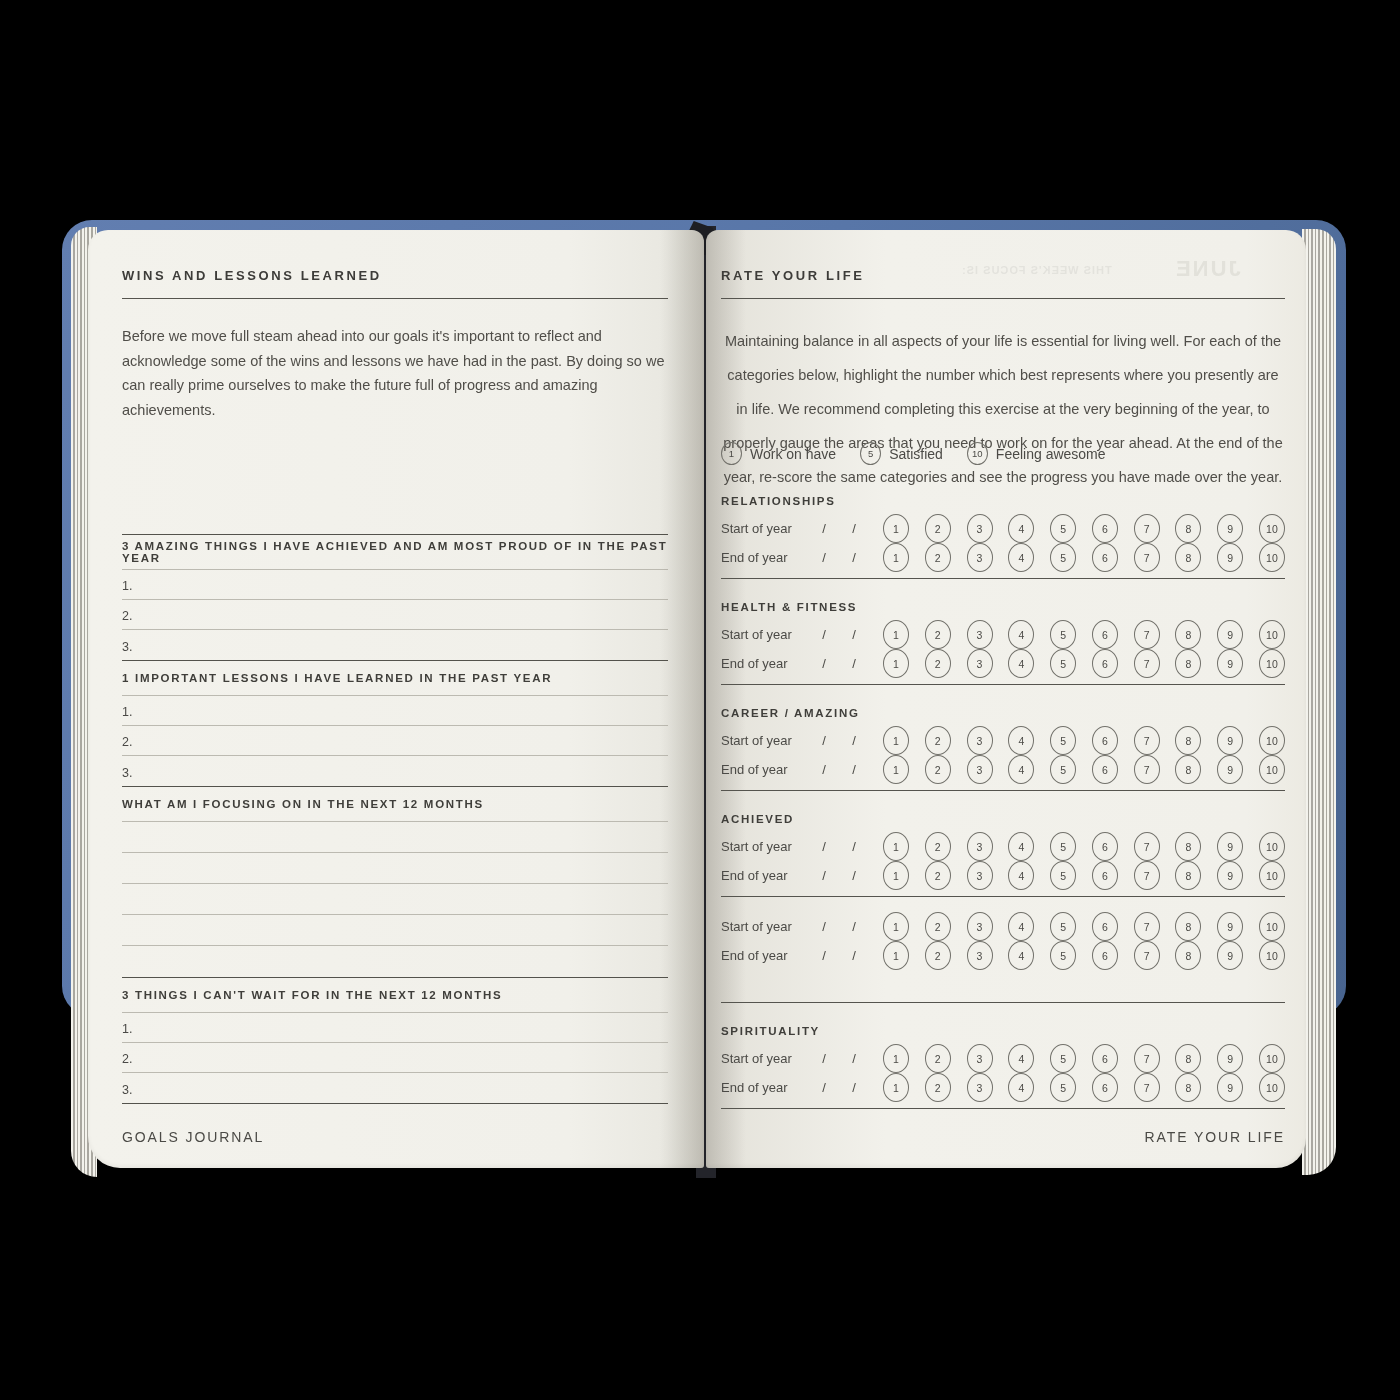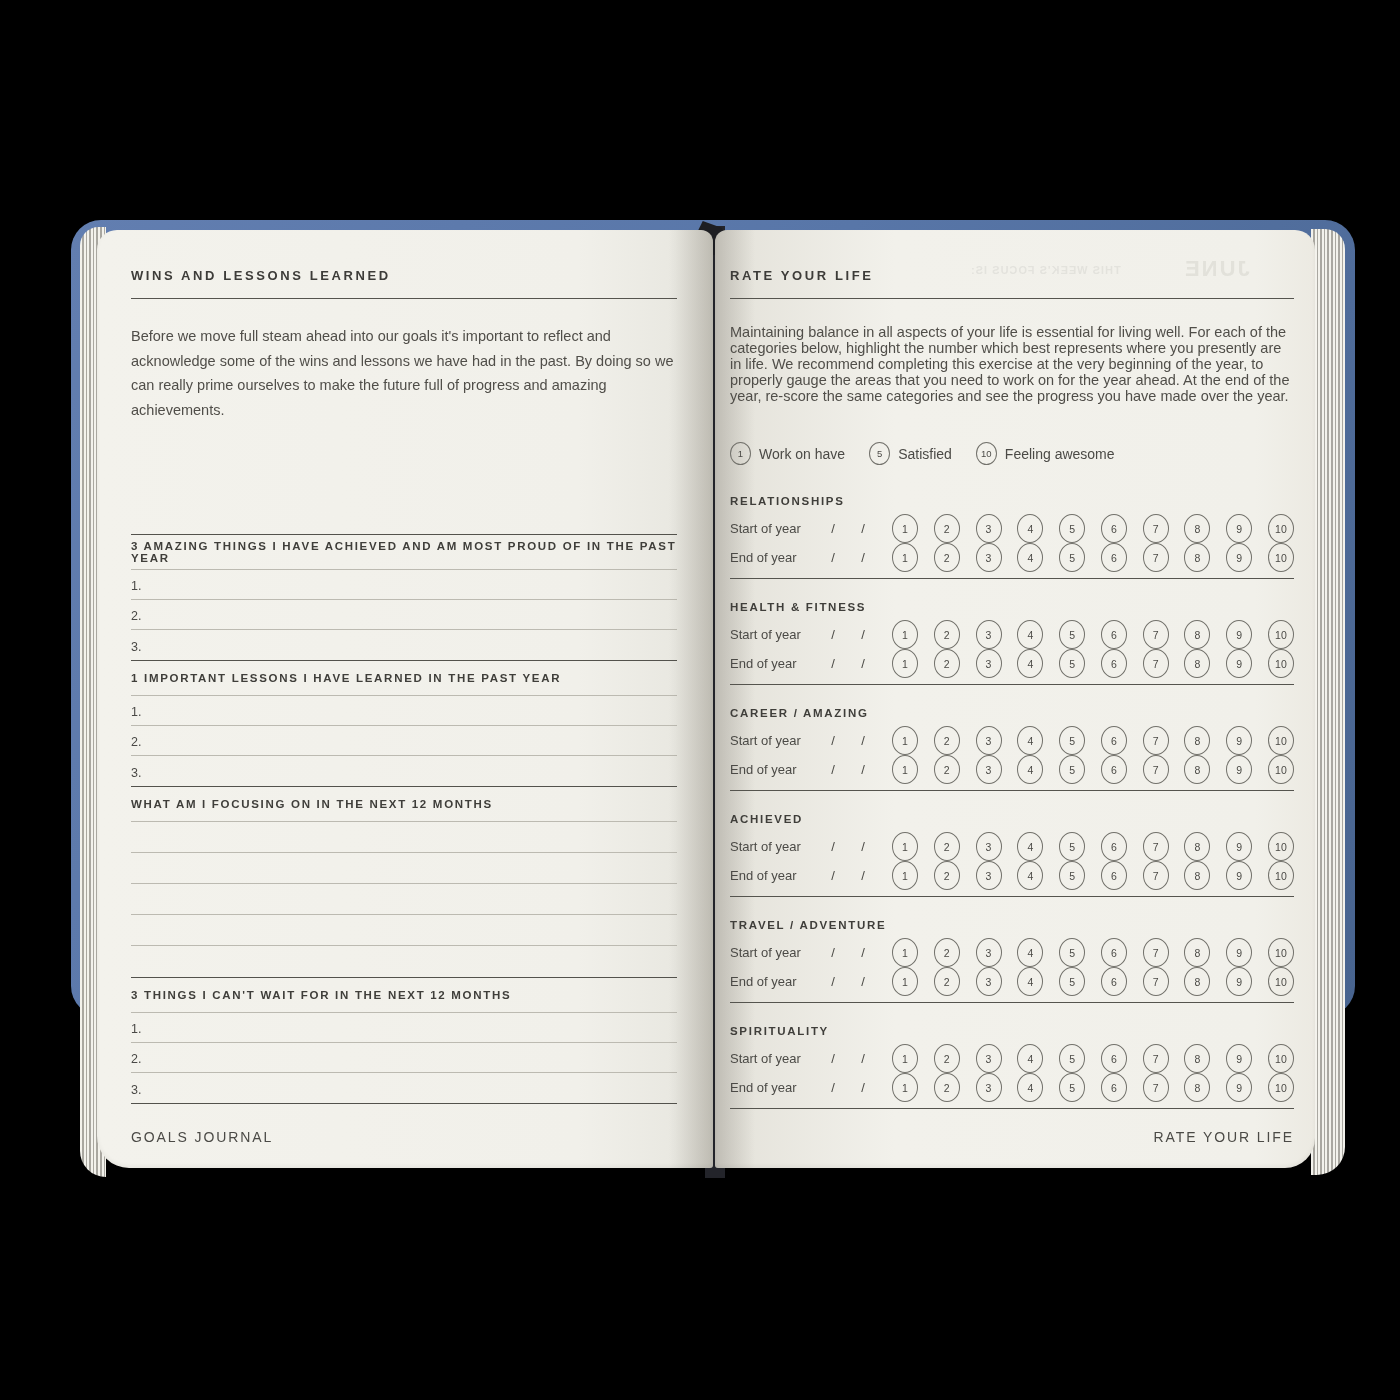--- a/index.html
+++ b/index.html
@@ -1,20 +1,20 @@
 <!DOCTYPE html>
 <html><head>
 <meta charset="utf-8">
 <style>
   html,body{margin:0;padding:0;background:#000;}
   #canvas{position:relative;width:1400px;height:1400px;background:#000;overflow:hidden;
           font-family:"Liberation Sans", sans-serif;}
 
   
-  .book{position:absolute;left:62px;top:220px;width:1284px;height:796px;margin-left:9px;}
+  .book{position:absolute;left:62px;top:220px;width:1284px;height:796px;}
   .cover{position:absolute;inset:0;border-radius:30px;
          background:linear-gradient(120deg,#627eb0 0%,#5876a8 45%,#48648f 100%);
          box-shadow:0 10px 34px rgba(0,0,0,.65);}
   .edge-stack{position:absolute;background:repeating-linear-gradient(90deg,#f3f2ec 0 2px,#a9a7a0 2px 3.6px);}
   .edge-left{left:9px;top:7px;width:26px;height:950px;border-radius:20px 0 0 28px;}
   .edge-right{right:10px;top:9px;width:34px;height:946px;border-radius:0 20px 28px 0;}
   .spine{position:absolute;left:634px;top:6px;width:20px;height:952px;background:#23242a;}
   .bookmark{position:absolute;left:612px;top:1px;width:52px;height:34px;background:#1d1e22;
             clip-path:polygon(38% 0,74% 20%,100% 100%,6% 100%);z-index:3;}
 
@@ -43,21 +43,21 @@
   #left-sections .lsec:last-child{border-bottom:1.5px solid #53524c;}
   .lsec-head{height:34px;display:flex;align-items:center;font-size:11.5px;font-weight:bold;
              letter-spacing:1.7px;color:#3f3e3a;border-bottom:1px solid #bcbab1;}
   .lrow{height:30px;display:flex;align-items:flex-end;padding-bottom:6px;box-sizing:border-box;
         font-size:12.5px;color:#4a4946;border-bottom:1px solid #bcbab1;}
   .lrow.tall{height:31px;}
   .lrow:last-child{border-bottom:none;}
 
   
   .rp-content{position:absolute;left:15px;right:21px;top:0;bottom:0;}
-  .rp-content .intro{line-height:16px;}
+  .rp-content .intro{line-height:34px;text-align:center;}
   #legend{position:absolute;top:212px;left:0;display:flex;align-items:center;gap:24px;}
   .legend-item{display:flex;align-items:center;gap:8px;font-size:14px;color:#4b4a46;}
   .legend-circle{width:21px;height:23px;border:1.2px solid#73726c;border-radius:50%;
                  display:flex;align-items:center;justify-content:center;font-size:9.5px;color:#4b4a46;box-sizing:border-box;}
   #right-categories{position:absolute;top:258px;left:0;right:0;}
   .rcat{height:106px;position:relative;}
   .rcat::after{content:"";position:absolute;left:0;right:0;bottom:15px;border-top:1.4px solid #55544e;}
   .rcat-head{height:26px;display:flex;align-items:center;font-size:11.5px;font-weight:bold;
              letter-spacing:1.7px;color:#3f3e3a;}
   .rrow{height:29px;display:flex;align-items:center;}
@@ -285,21 +285,20 @@
                   <div class="num-circle">5</div>
                   <div class="num-circle">6</div>
                   <div class="num-circle">7</div>
                   <div class="num-circle">8</div>
                   <div class="num-circle">9</div>
                   <div class="num-circle">10</div>
                 </div>
               </div>
             </div>
             <div class="rcat">
-              <div class="rcat-head">TRAVEL / ADVENTURE</div>
               <div class="rrow">
                 <div class="rrow-label">Start of year</div>
                 <div class="slash">/</div>
                 <div class="slash">/</div>
                 <div class="circles">
                   <div class="num-circle">1</div>
                   <div class="num-circle">2</div>
                   <div class="num-circle">3</div>
                   <div class="num-circle">4</div>
                   <div class="num-circle">5</div>

